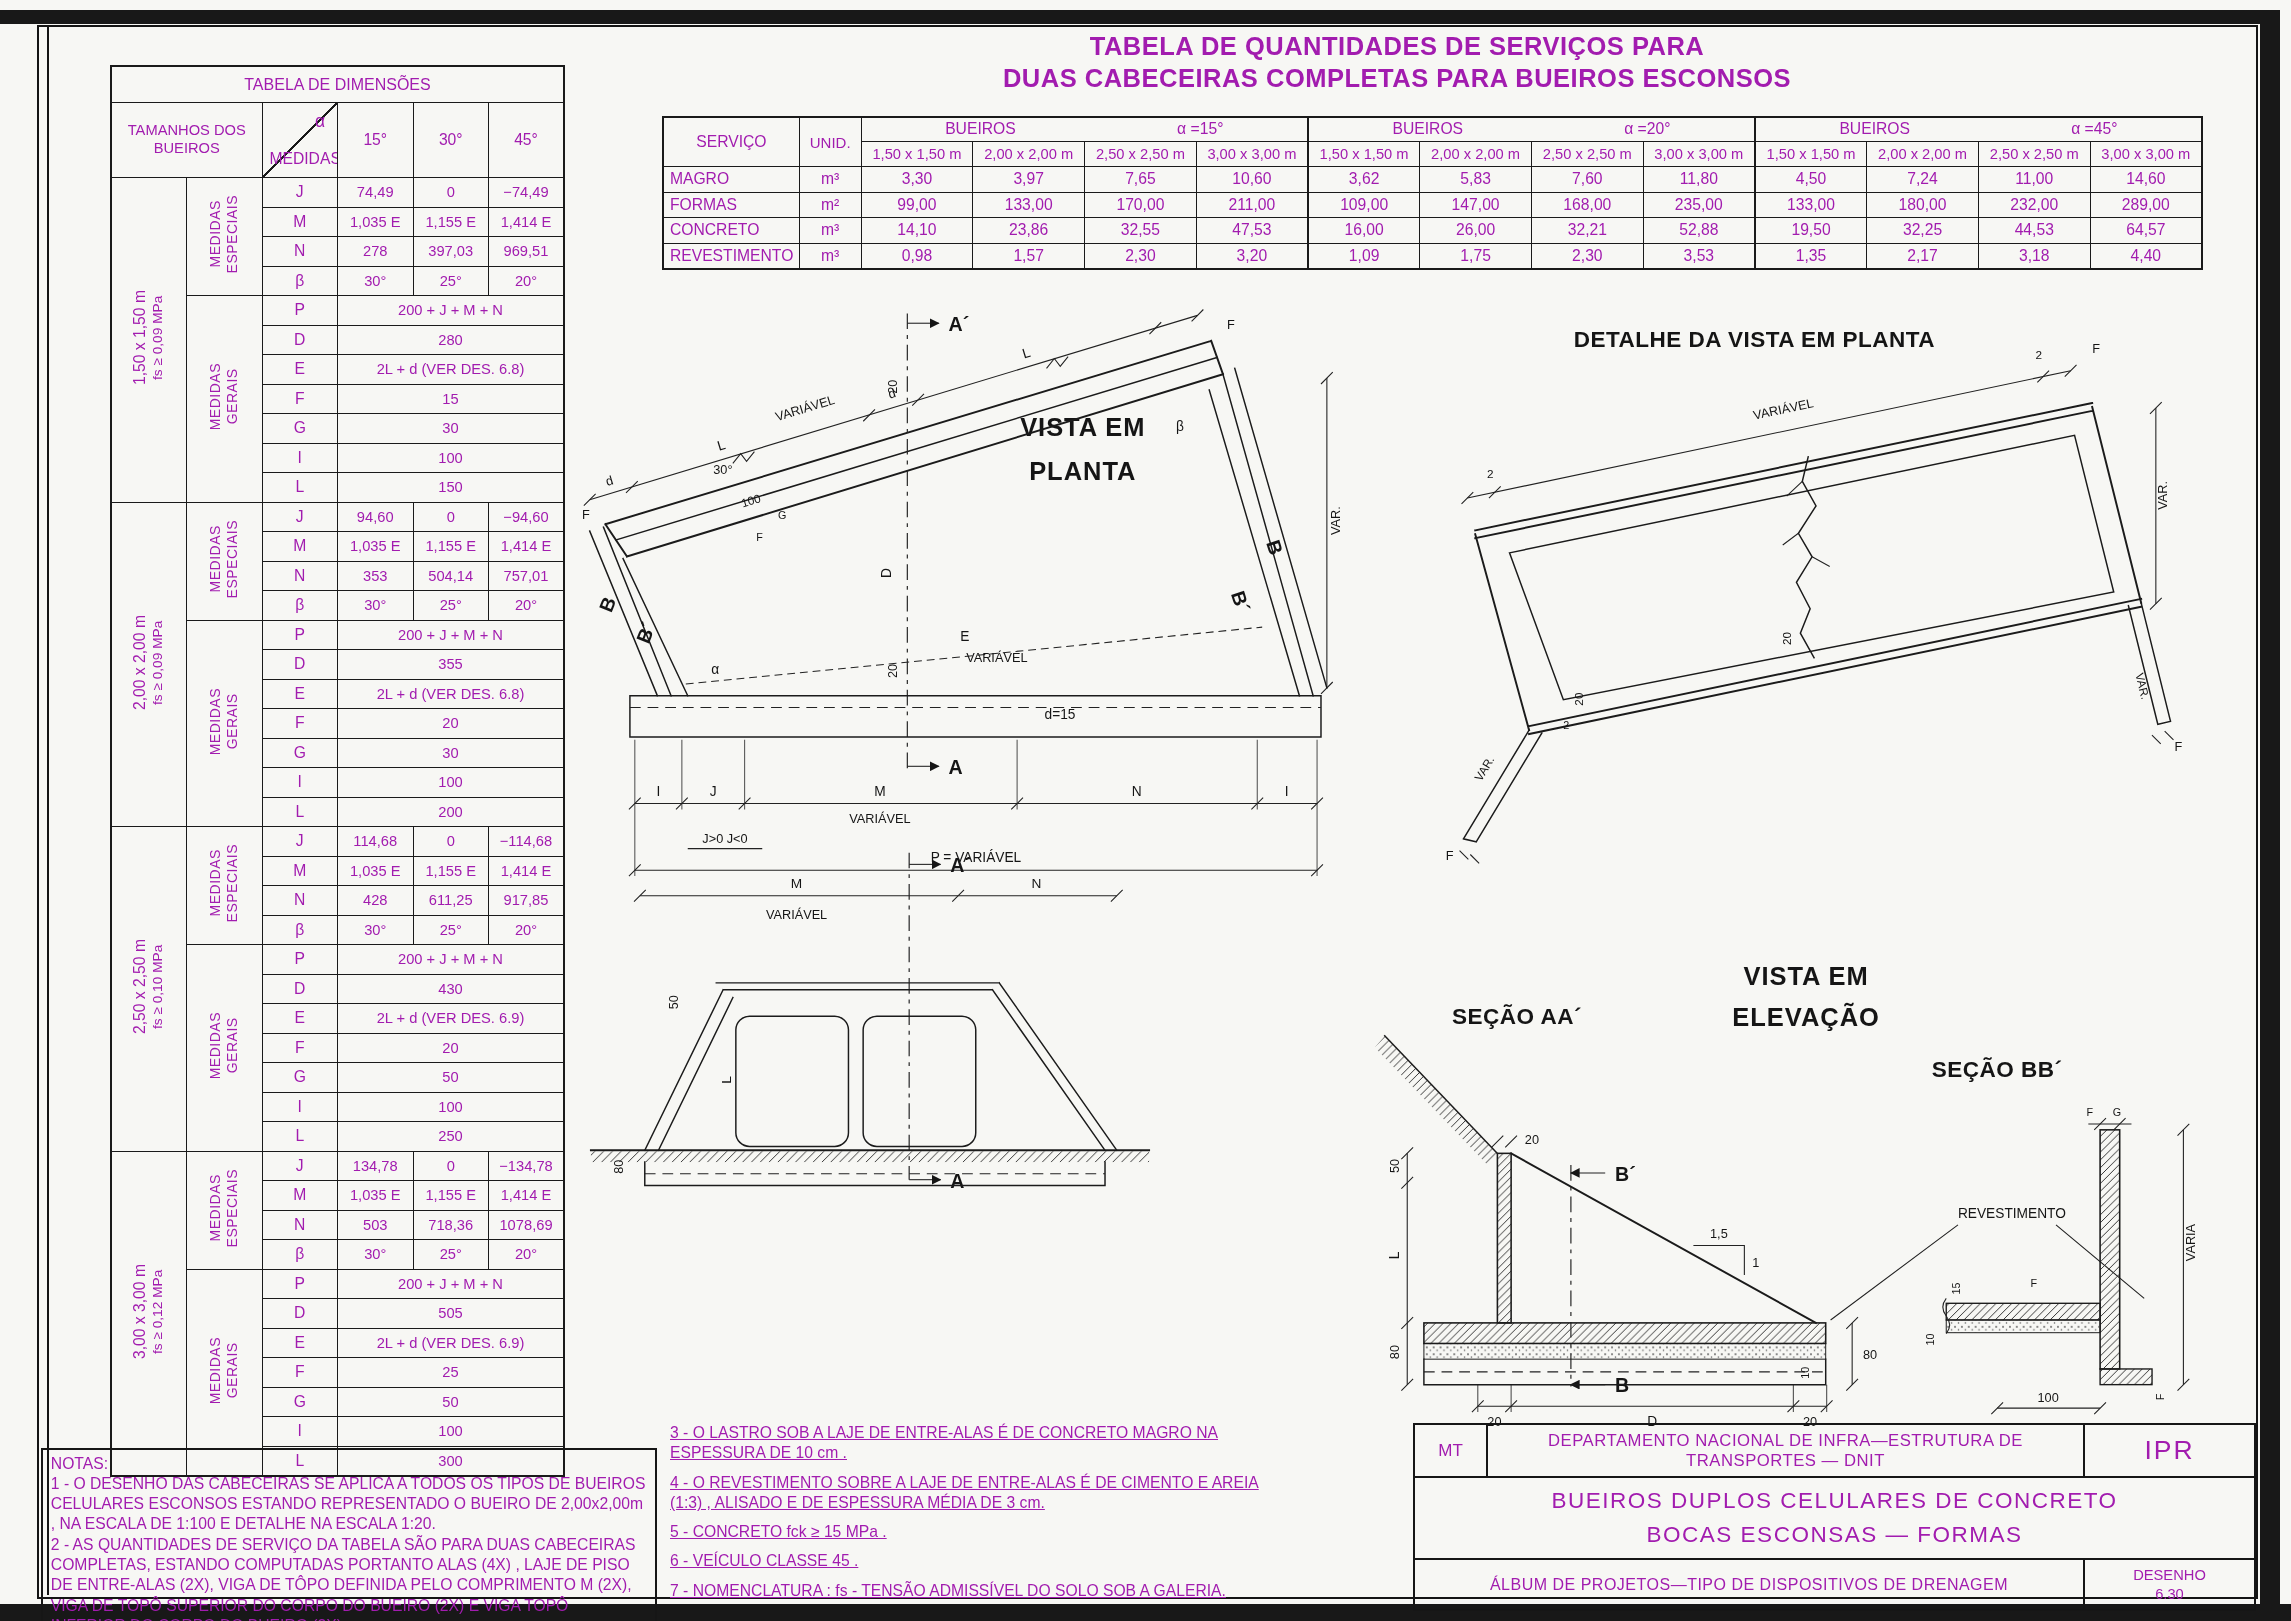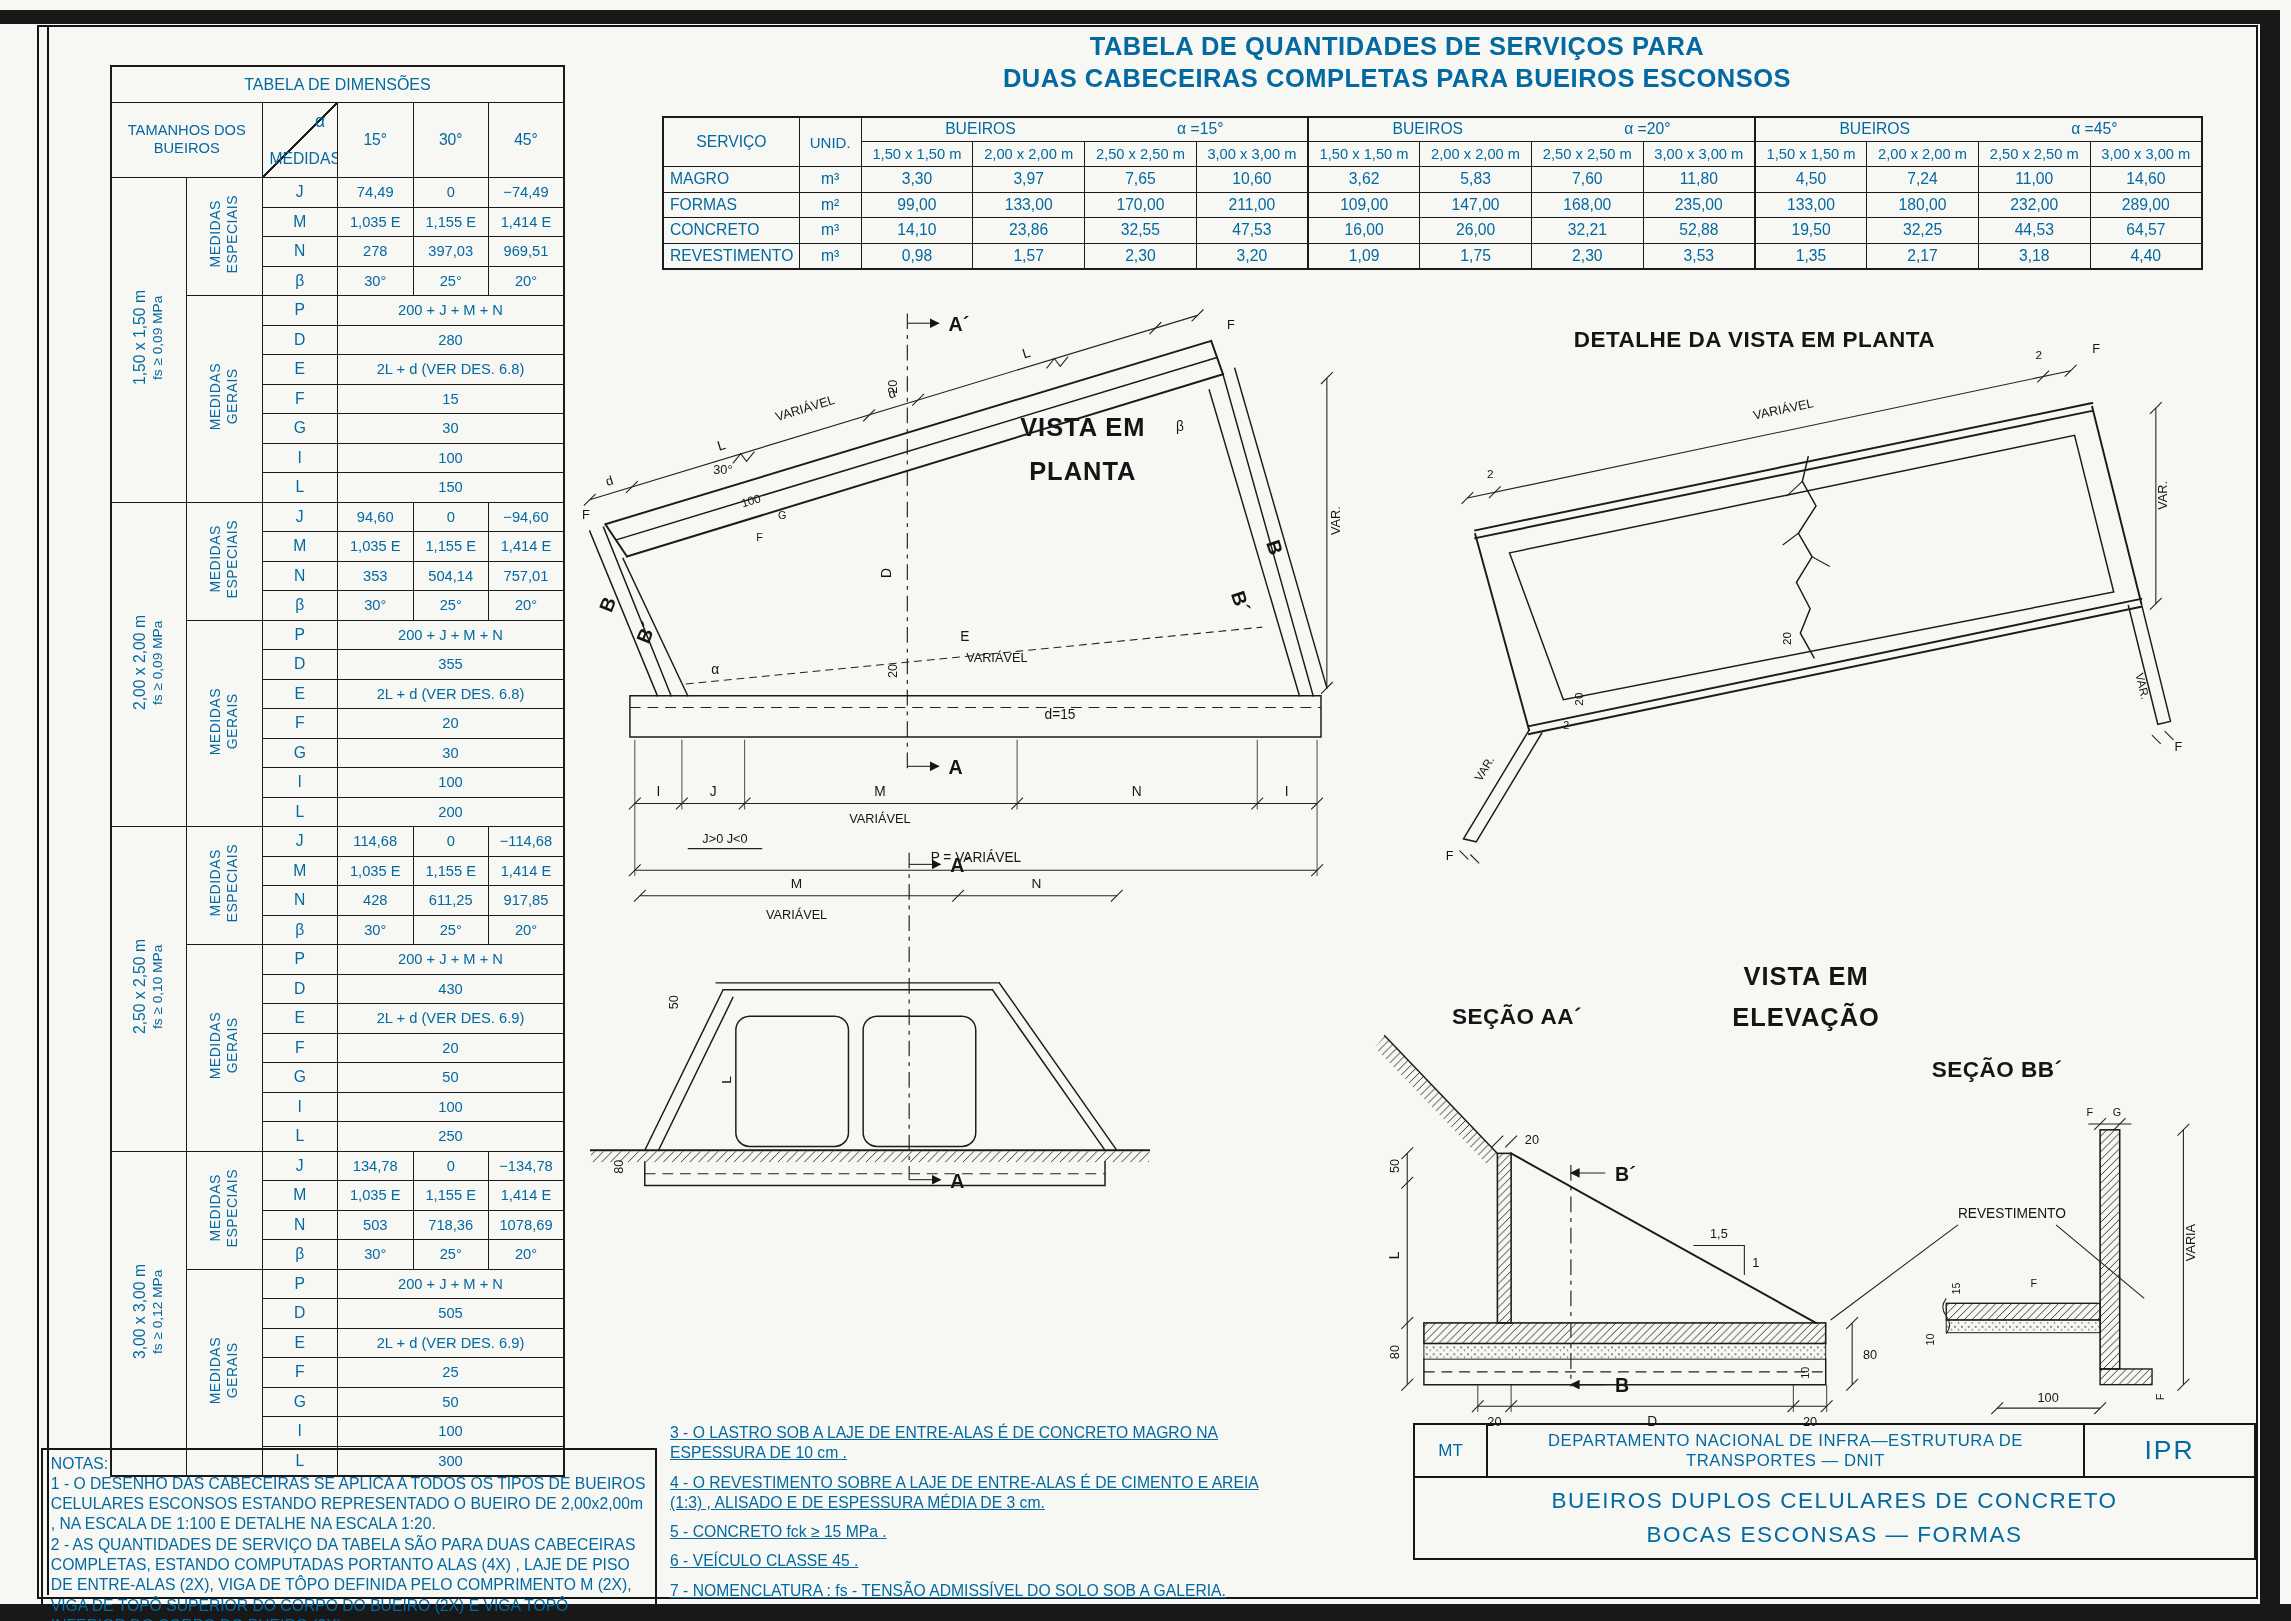--- a/index.html
+++ b/index.html
@@ -1,17 +1,17 @@
 <!DOCTYPE html>
 <html><head>
 <meta charset="utf-8">
 <style>
   html,body{margin:0;padding:0;background:#d8d8d4;}
   .page{position:relative;width:2292px;height:1621px;background:#f7f7f4;overflow:hidden;
-        font-family:"Liberation Sans",sans-serif;color:#0369a1;}
+        font-family:"Liberation Sans",sans-serif;color:#a21caf;}
   
   .scan-top{position:absolute;left:0;top:9.8px;width:2276px;height:14.7px;background:#181818;}
   .scan-right{position:absolute;left:2260px;top:9.8px;width:19.6px;height:1607px;background:#181818;}
   .scan-bottom{position:absolute;left:0;top:1604px;width:2292px;height:17.6px;background:#181818;}
   .frame{position:absolute;left:37px;top:24.5px;width:2217px;height:1570px;border:2.9px solid #141414;}
   .frame-inner-left{position:absolute;left:47px;top:24.5px;width:2px;height:1570px;background:#141414;}
 
   
   .qt-title{position:absolute;left:809px;top:31px;width:1176px;text-align:center;
             font-size:25.5px;font-weight:bold;letter-spacing:0.5px;line-height:1.25;}
@@ -698,16 +698,23 @@
       <td class="tb-mt">MT</td>
       <td class="tb-agency">DEPARTAMENTO  NACIONAL  DE  INFRA—ESTRUTURA  DE  TRANSPORTES  —  DNIT</td>
       <td class="tb-ipr">IPR</td>
     </tr>
     <tr>
       <td class="tb-title" colspan="3">
         <div>BUEIROS  DUPLOS  CELULARES  DE  CONCRETO</div>
         <div>BOCAS  ESCONSAS  —  FORMAS</div>
       </td>
     </tr>
+    <tr>
+      <td class="tb-album" colspan="2">ÁLBUM  DE  PROJETOS—TIPO  DE  DISPOSITIVOS  DE  DRENAGEM</td>
+      <td class="tb-des">
+        <div>DESENHO</div>
+        <div>6.30</div>
+      </td>
+    </tr>
   </tbody>
     </table>
 </div>
 
 
 </body></html>

